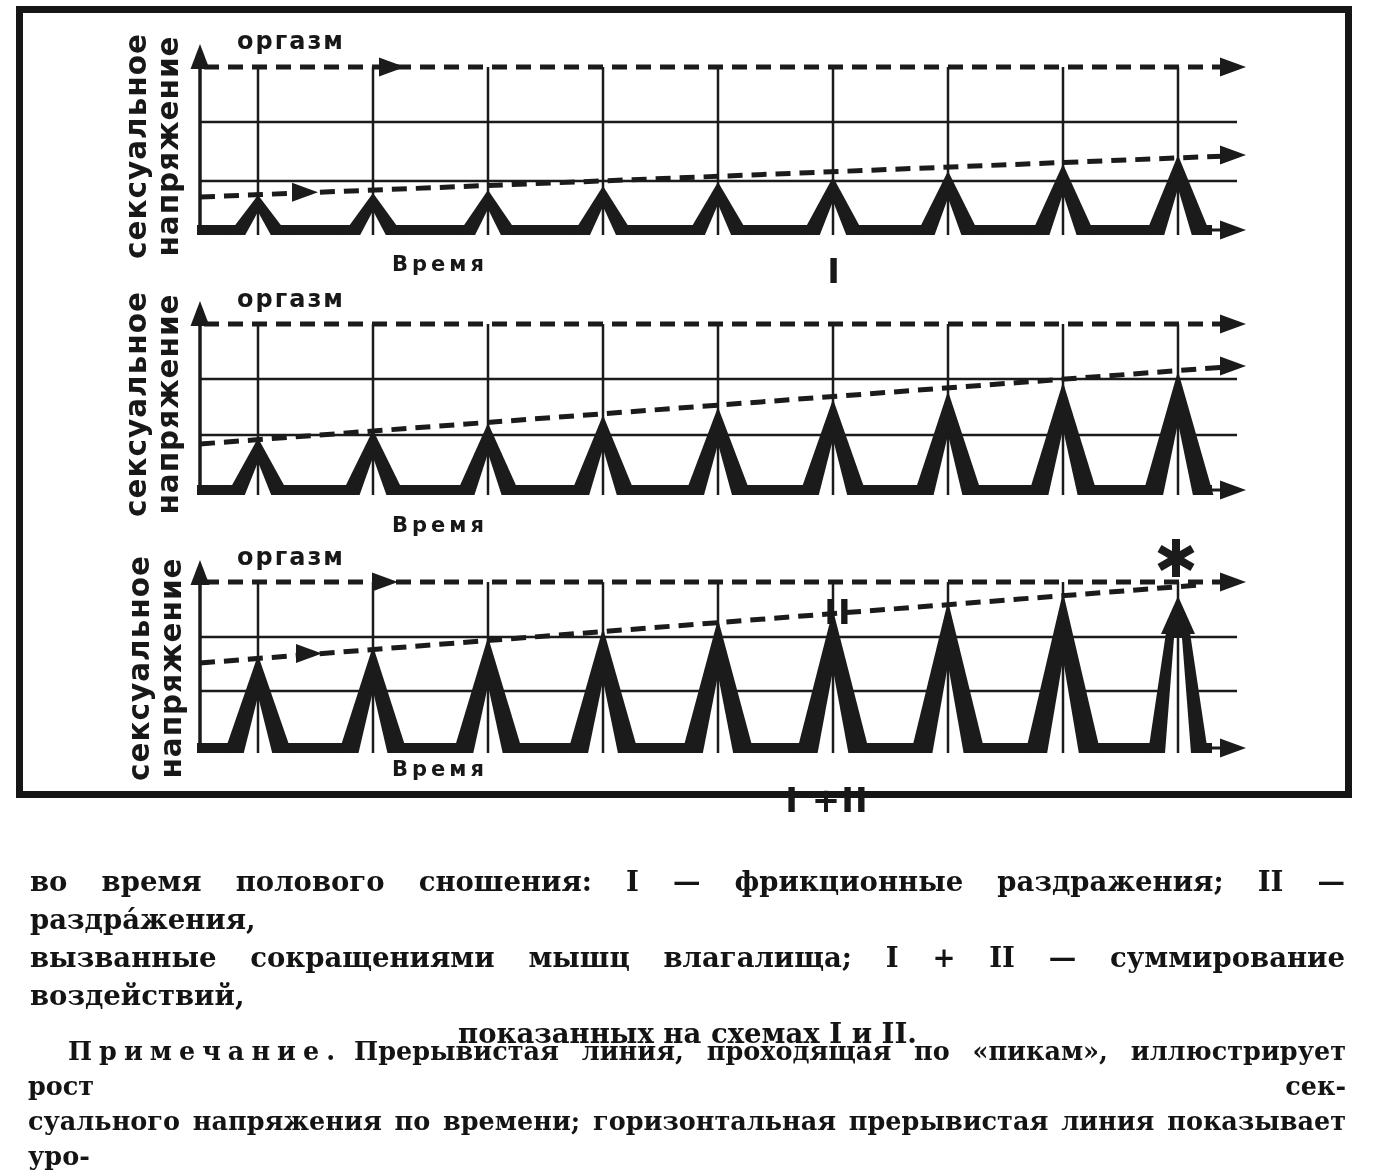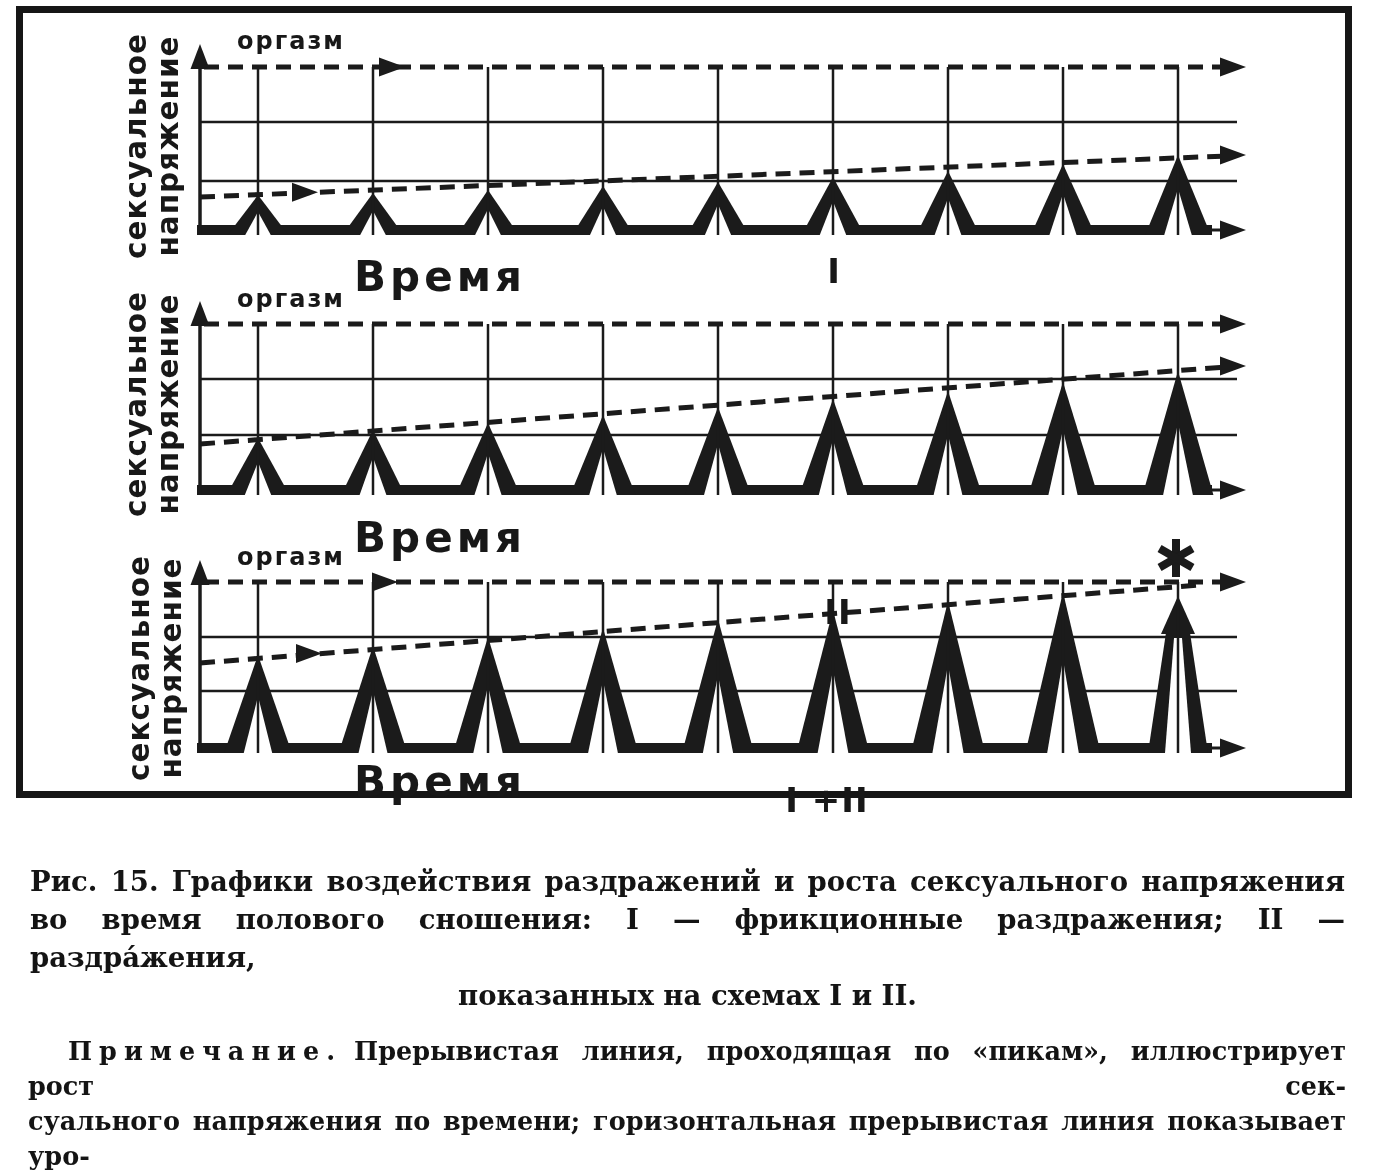--- a/index.html
+++ b/index.html
@@ -3,21 +3,21 @@
 <meta charset="utf-8">
 <style>
   html,body{margin:0;padding:0;background:#fff;}
   body{width:1375px;height:1172px;position:relative;overflow:hidden;
        font-family:"DejaVu Sans",sans-serif;color:#1a1a1a;}
   .fig-box{position:absolute;left:16px;top:6px;width:1336px;height:792px;
            box-sizing:border-box;border:7px solid #161616;background:#fff;}
   #charts{position:absolute;left:0;top:0;pointer-events:none;}
   .lbl{position:absolute;font-weight:bold;color:#181818;white-space:nowrap;}
   .lbl-orgasm{font-size:24px;letter-spacing:2px;}
-  .lbl-time{font-size:42px;letter-spacing:4px;transform:translateX(-50%);}
+  .lbl-time{font-size:21px;letter-spacing:4px;transform:translateX(-50%);}
   .lbl-num{font-size:34px;letter-spacing:1px;transform:translateX(-50%);}
   .lbl-ylab{width:260px;text-align:center;font-size:29.5px;line-height:32px;
             letter-spacing:1px;transform:rotate(-90deg);}
   .caption{position:absolute;left:30px;top:862px;width:1315px;
            font-family:"DejaVu Serif",serif;font-weight:bold;
            font-size:27.5px;line-height:38px;color:#141414;}
   .note{position:absolute;left:28px;top:1034px;width:1318px;
         font-family:"DejaVu Serif",serif;font-weight:bold;
         font-size:25.5px;line-height:35px;color:#141414;}
   .jl{text-align:justify;text-align-last:justify;}
@@ -170,22 +170,22 @@
 
 <div class="lbl lbl-orgasm" style="left: 237px; top: 543px;">оргазм</div>
 <div class="lbl lbl-time" style="left: 440px; top: 757px;">Время</div>
 <div class="lbl lbl-num" style="left: 827px; top: 780px;">I +II</div>
 <div class="lbl lbl-ylab" style="left: 25px; top: 636px;">
   <span style="display:block">сексуальное</span>
   <span style="display:block">напряжение</span>
 </div>
 
 <div class="caption">
-  <div class="jl">Рис. 15. Графики воздействия раздражений и роста сексуального напряжения</div>
   <div class="jl">во время полового сношения: I — фрикционные раздражения; II — раздра́жения,</div>
+  <div class="jl">вызванные сокращениями мышц влагалища; I + II — суммирование воздействий,</div>
   <div class="cl">показанных на схемах I и II.</div>
 </div>
 
 <div class="note">
   <div class="jl"><span class="note-head">Примечание.</span><span>Прерывистая линия, проходящая по «пикам», иллюстрирует рост сек-</span></div>
   <div class="jl">суального напряжения по времени; горизонтальная прерывистая линия показывает уро-</div>
 
 </div>
 
 </body></html>

